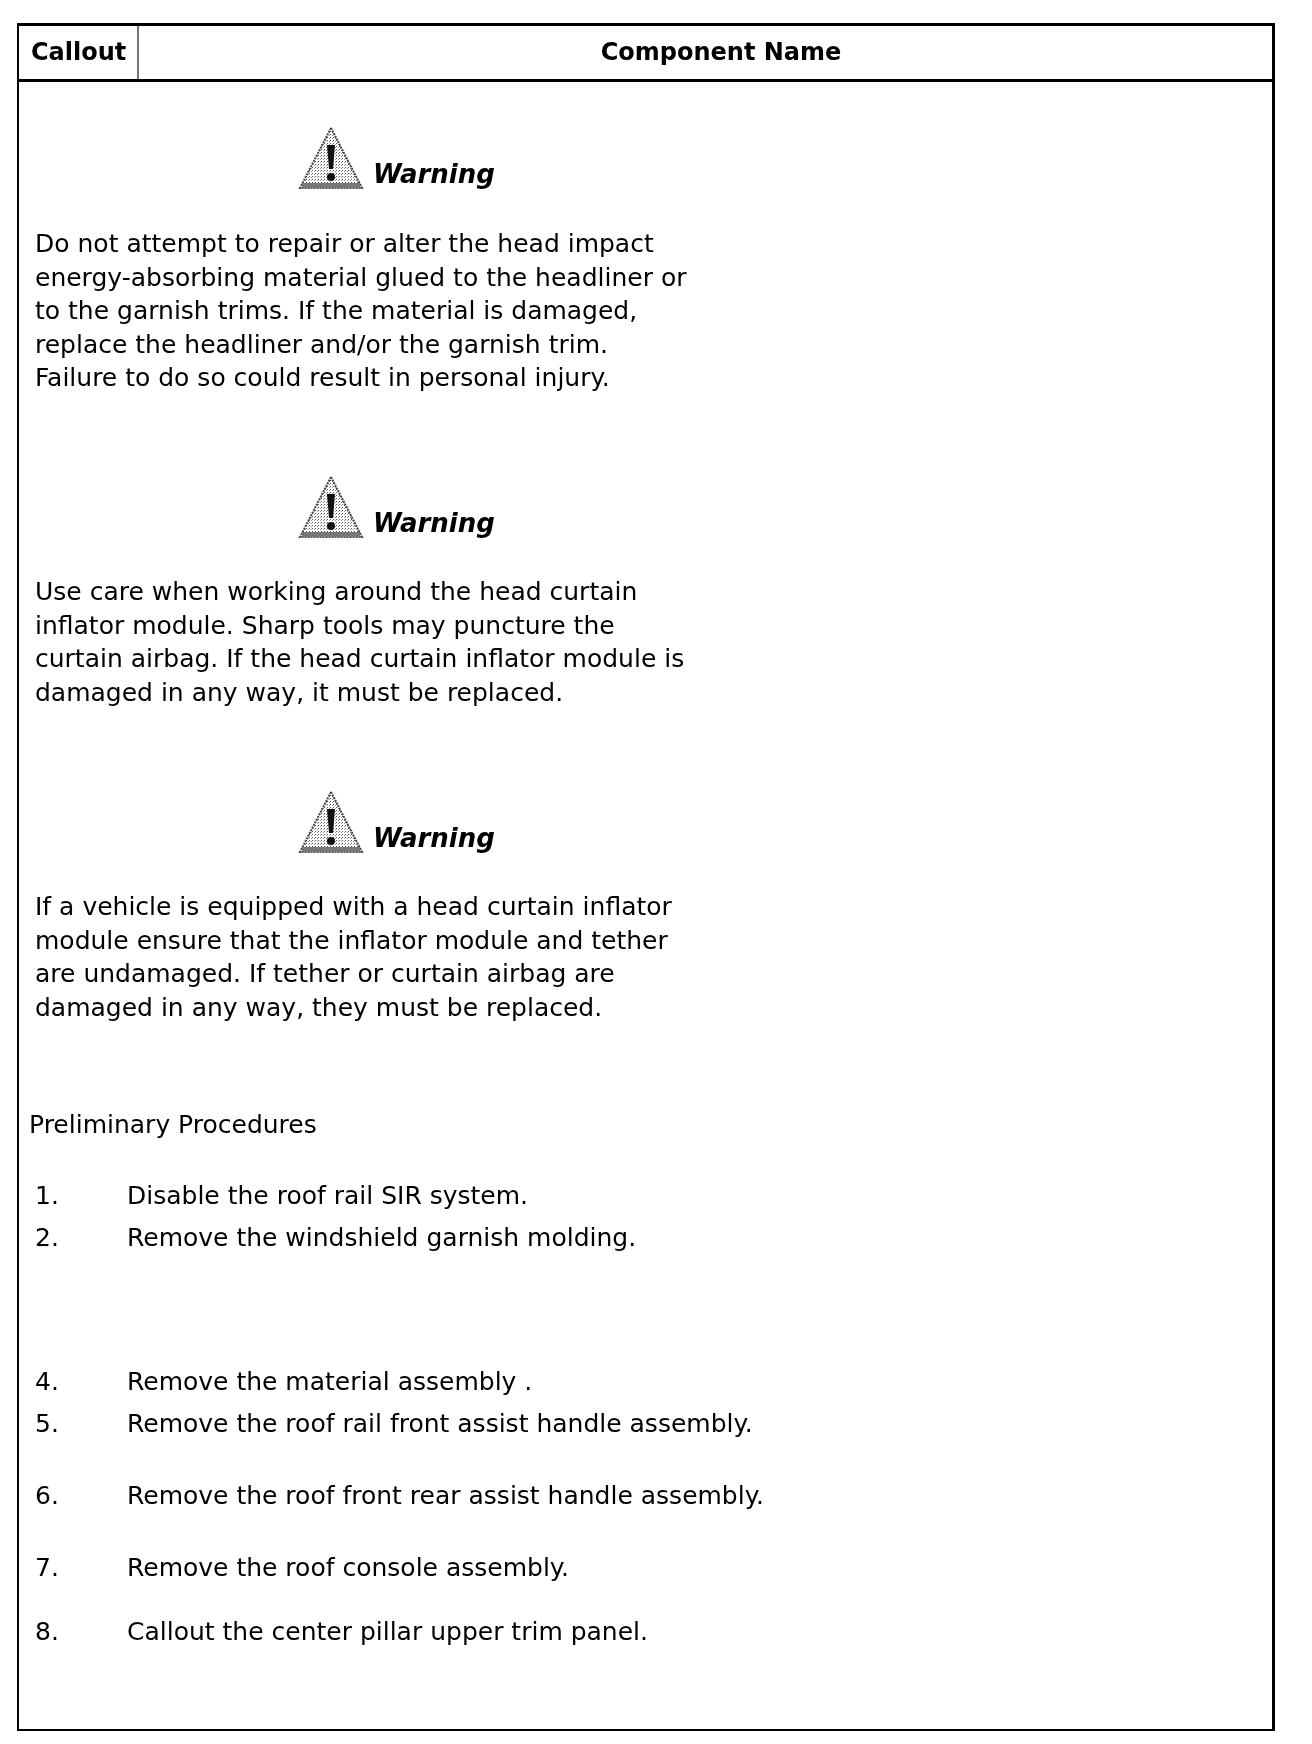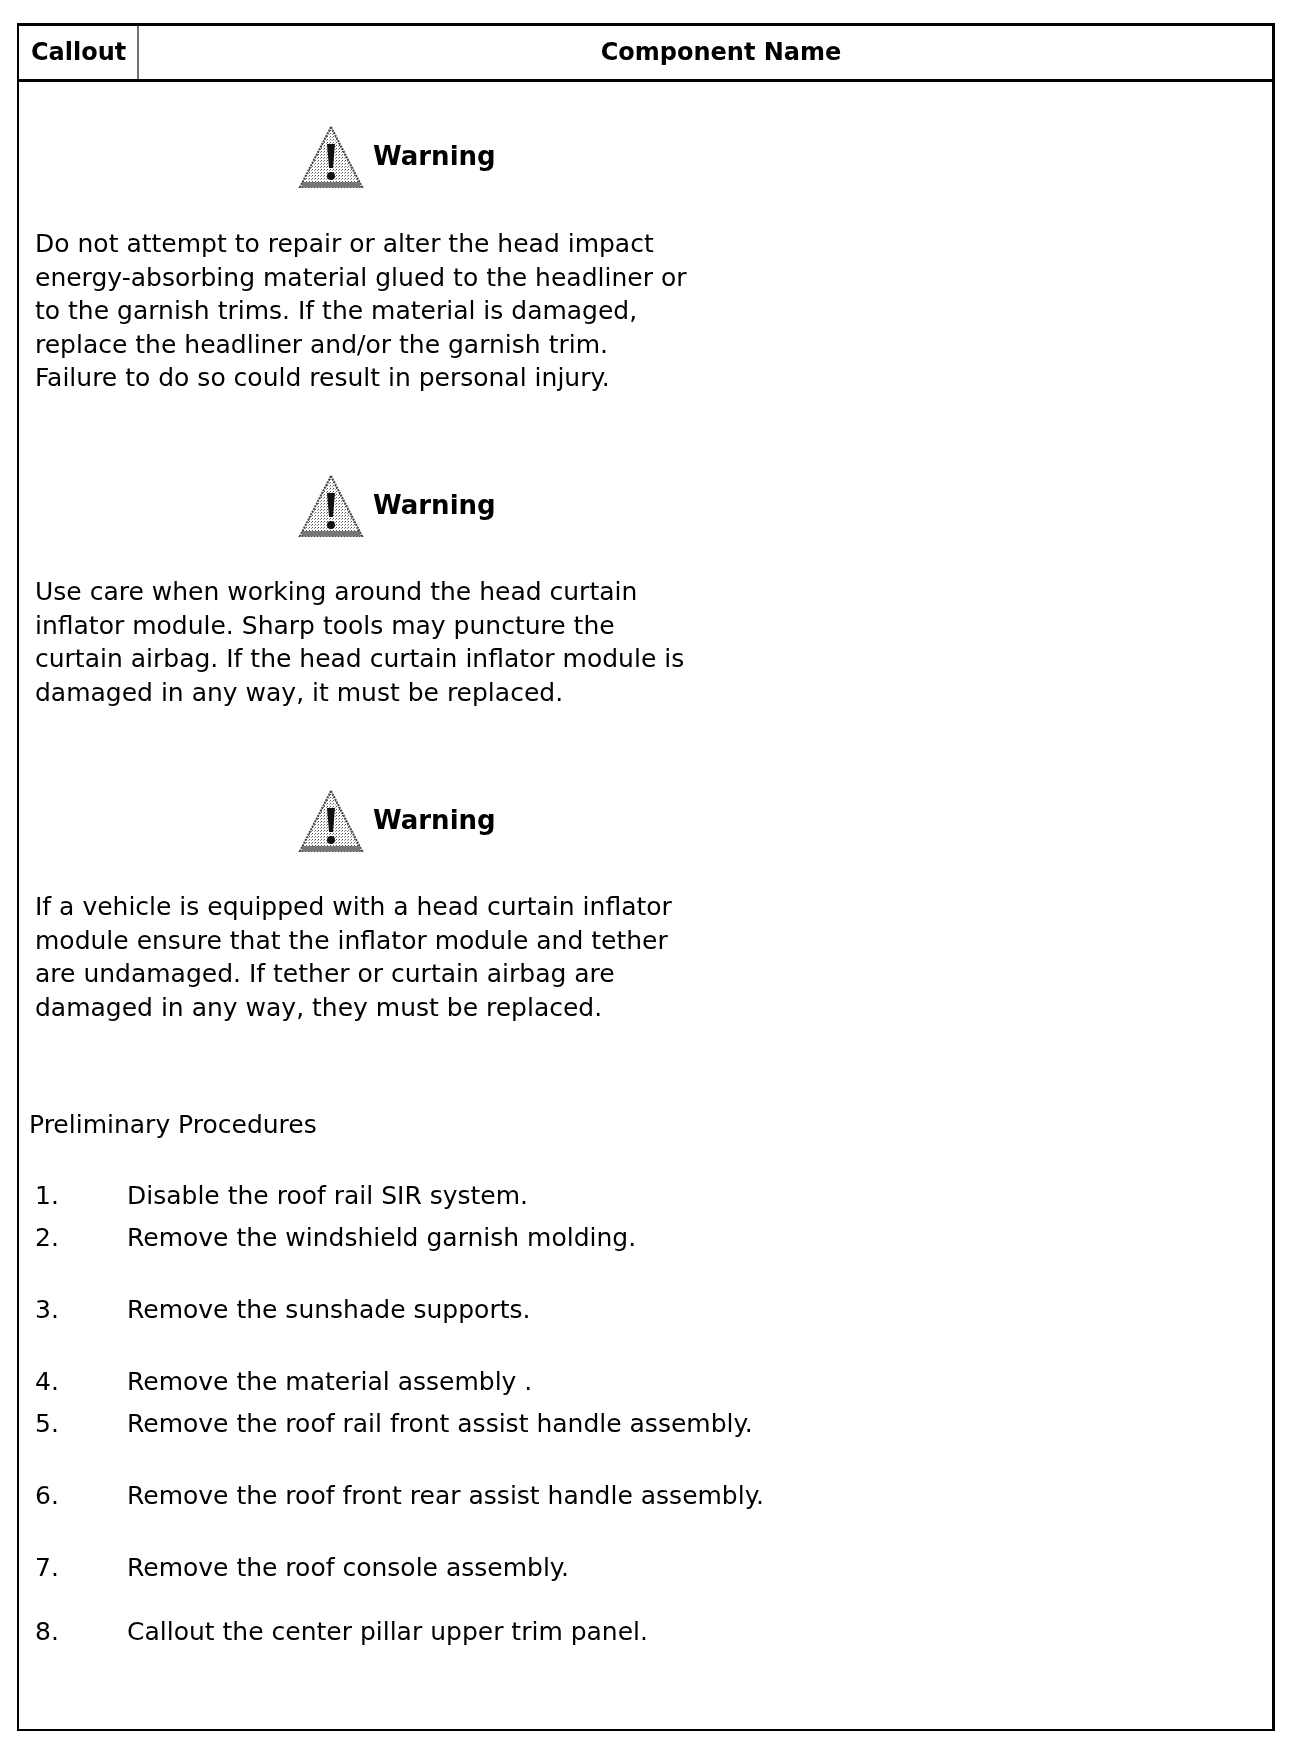--- a/index.html
+++ b/index.html
@@ -54,21 +54,22 @@
     .header-component {
       left: 151px;
       right: 0;
       text-align: center;
     }
     .warning-head {
       position: absolute;
       left: 278px;
       height: 70px;
       display: flex;
-      align-items: center;
+      align-items: flex-end;
+      font-style: italic;
     }
     .warning-icon {
       width: 68px;
       height: 68px;
       display: block;
     }
     .warning-label {
       font-weight: bold;
       font-size: 26px;
       margin-left: 8px;
@@ -163,23 +164,20 @@
 damaged in any way, they must be replaced.</div>
 
   <div class="section-title" style="top:1084px;">Preliminary Procedures</div>
 
   <div class="list-item" style="top:1155px;">
     <span class="list-num">1.</span><span>Disable the roof rail SIR system.</span>
   </div>
   <div class="list-item" style="top:1197px;">
     <span class="list-num">2.</span><span>Remove the windshield garnish molding.</span>
   </div>
-  <div class="list-item" style="top:1269px;">
-    <span class="list-num">3.</span><span>Remove the sunshade supports.</span>
-  </div>
   <div class="list-item" style="top:1341px;">
     <span class="list-num">4.</span><span>Remove the material assembly .</span>
   </div>
   <div class="list-item" style="top:1383px;">
     <span class="list-num">5.</span><span>Remove the roof rail front assist handle assembly.</span>
   </div>
   <div class="list-item" style="top:1455px;">
     <span class="list-num">6.</span><span>Remove the roof front rear assist handle assembly.</span>
   </div>
   <div class="list-item" style="top:1527px;">

